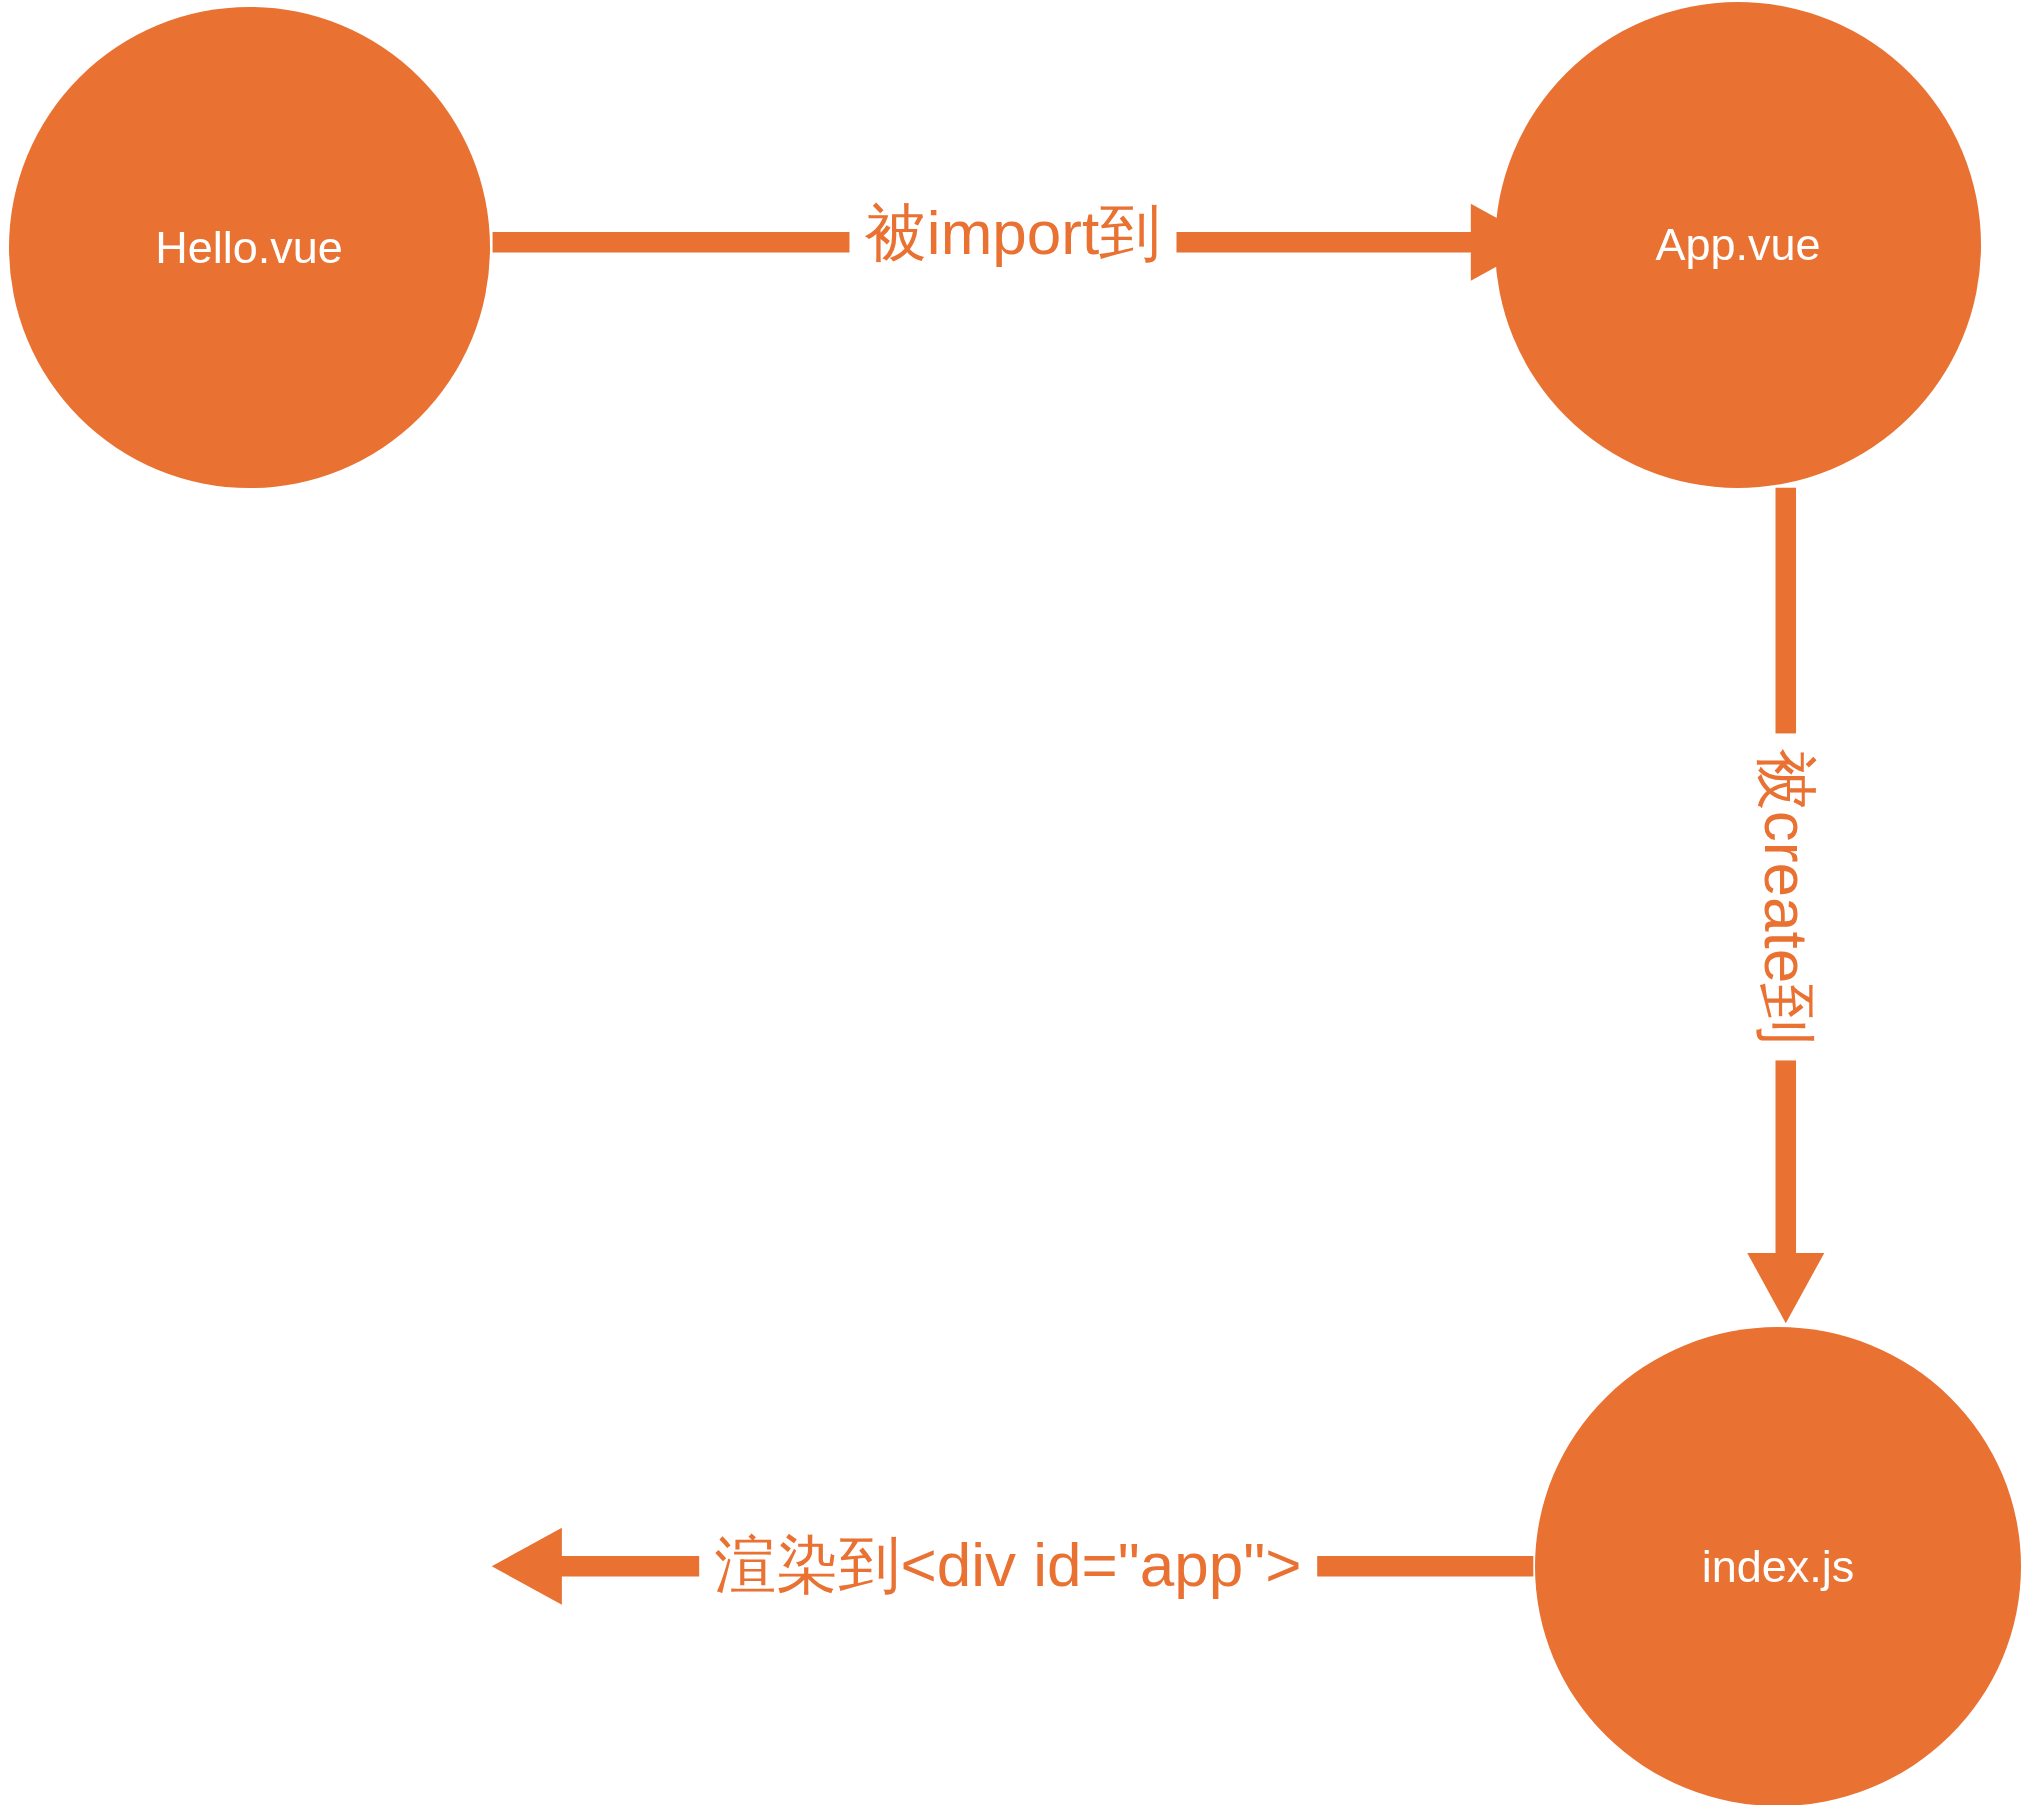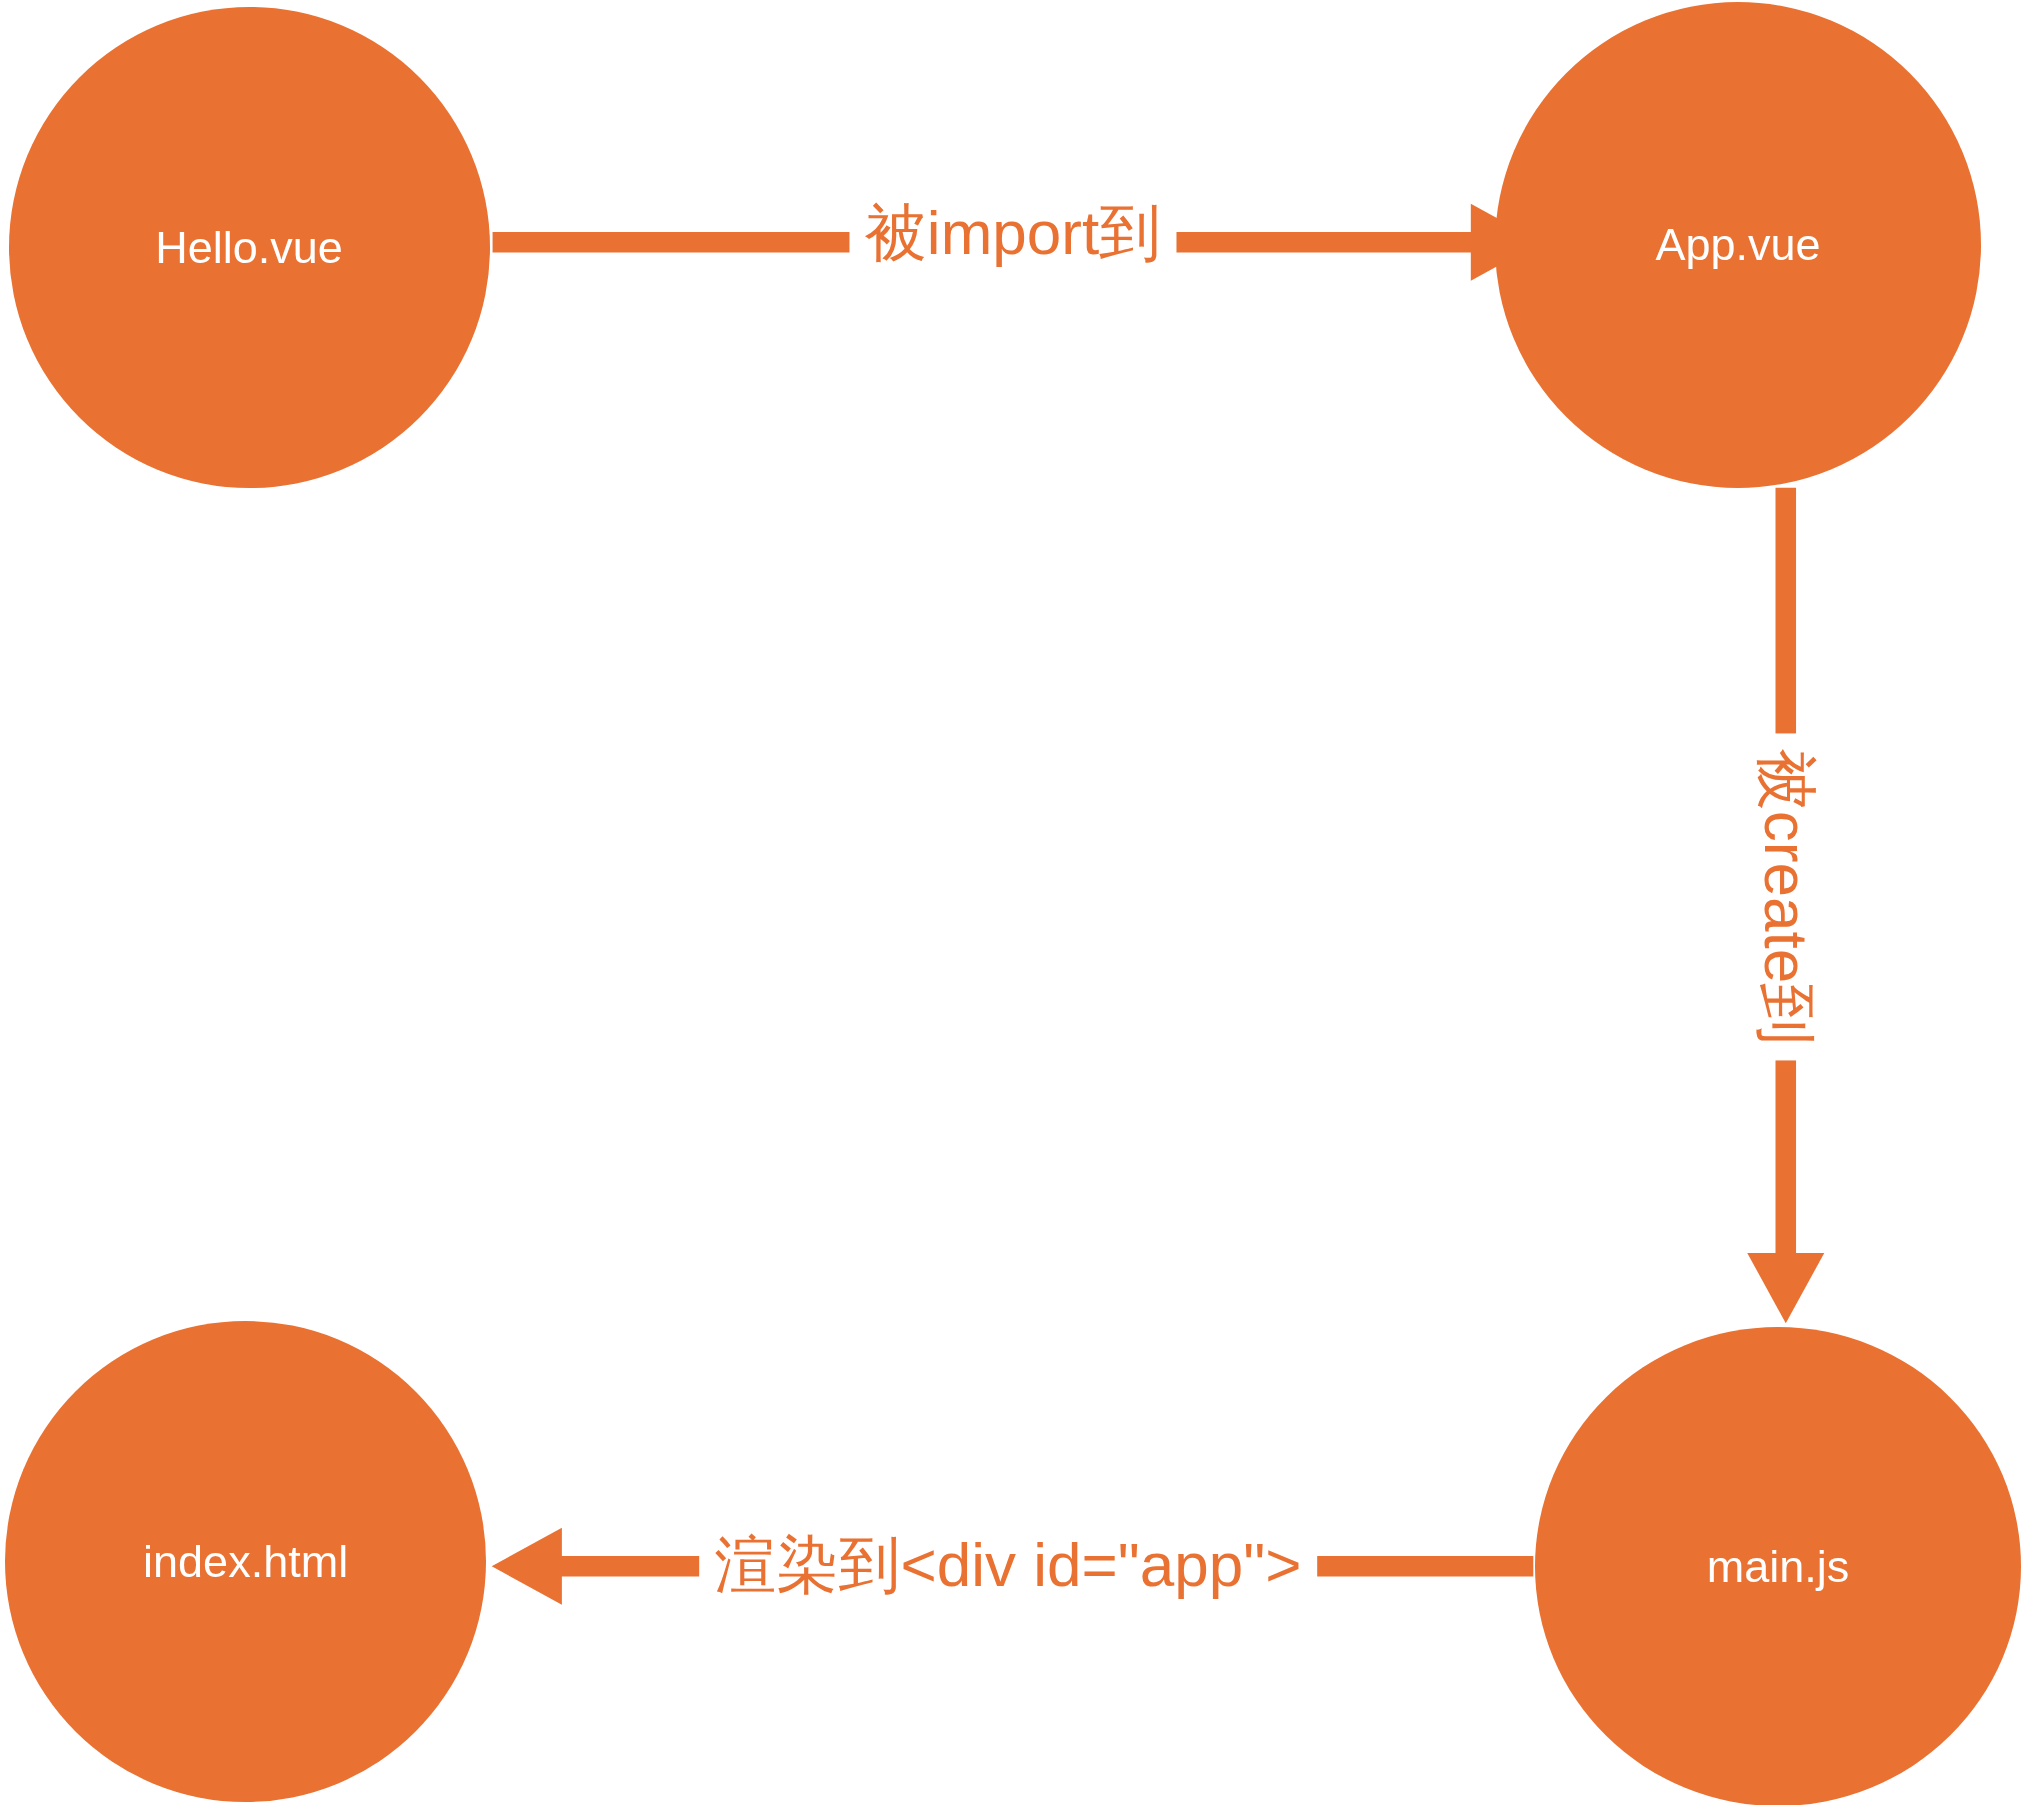--- a/index.html
+++ b/index.html
@@ -98,21 +98,18 @@
 
   <div class="node node-hello">
     <span>Hello.vue</span>
   </div>
 
   <div class="node node-app">
     <span>App.vue</span>
   </div>
 
   <div class="node node-main">
-    <span>main.js</span>
+    <span>index.js</span>
   </div>
 
-  <div class="node node-index">
-    <span>index.html</span>
-  </div>
 
 </div>
 
 
 </body></html>

